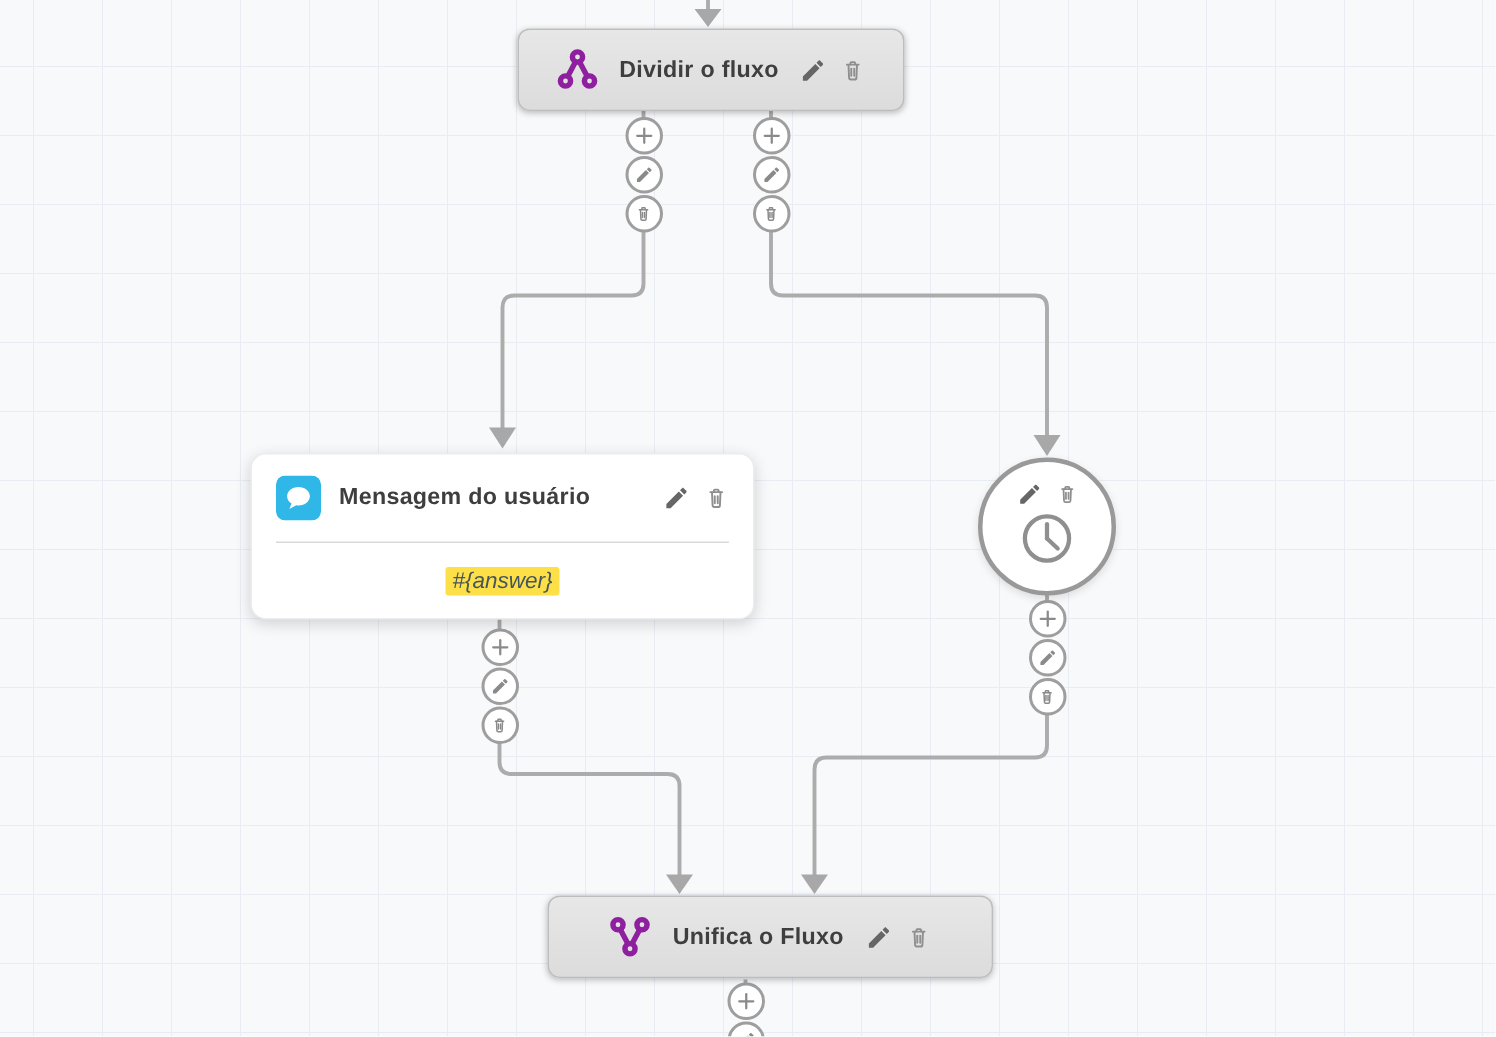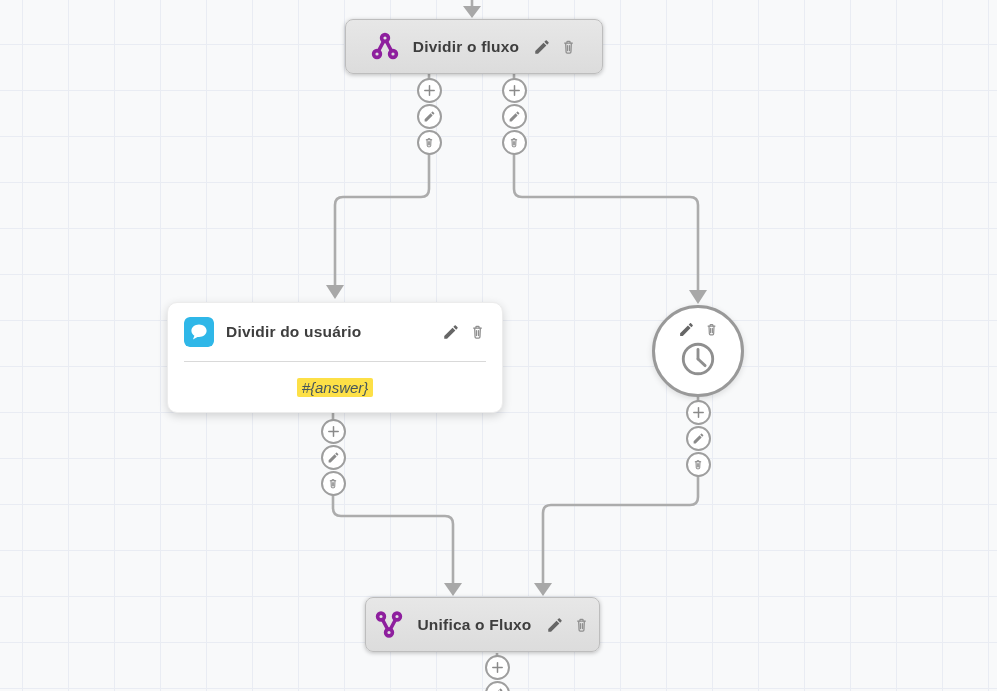--- a/index.html
+++ b/index.html
@@ -143,21 +143,21 @@
   </div>
 
   <div class="message-node" style="left:167px;top:302px;width:336px;height:111px;">
     <div class="message-header">
       <span style="display:flex;">
         <svg class="app-icon" width="30" height="30" viewBox="0 0 30 30">
           <rect width="30" height="30" rx="5" fill="#2fb7e8"></rect>
           <path fill="#ffffff" d="M15 7.6c-4.2 0-7.6 2.8-7.6 6.2 0 2 1.2 3.8 3 4.9l-1.5 3.7 4.6-2.5c.5.1 1 .1 1.5.1 4.2 0 7.6-2.8 7.6-6.2S19.2 7.6 15 7.6z"></path>
         </svg>
       </span>
-      <span class="node-title">Dividir do usuário</span>
+      <span class="node-title">Mensagem do usuário</span>
       <span class="hdr-actions">
         <button class="icon-btn">
           <span style="display:flex;">
             <svg width="18" height="18" viewBox="0 0 24 24">
                 <path fill="#666666" d="M3 17.25V21h3.75L17.8 9.94l-3.75-3.75L3 17.25zM20.7 7.04c.39-.39.39-1.02 0-1.41l-2.34-2.34c-.39-.39-1.02-.39-1.41 0l-1.83 1.83 3.75 3.75 1.83-1.83z"></path>
               </svg>
           </span>
         </button>
         <button class="icon-btn">
           <span style="display:flex;">
@@ -201,21 +201,21 @@
     </span>
     <span class="clock-wrap" style="display:flex;">
       <svg width="38" height="38" viewBox="0 0 40 40" fill="none" stroke="#8f8f8f" stroke-linecap="round">
         <circle cx="20" cy="20" r="15.5" stroke-width="3"></circle>
         <path d="M20 20 V10" stroke-width="3"></path>
         <path d="M20 20 L27.5 27" stroke-width="3"></path>
       </svg>
     </span>
   </div>
 
-  <div class="action-node" style="left:365px;top:597px;width:235px;height:55px;">
+  <div class="action-node" style="left:365px;top:597px;width:297px;height:55px;">
     <span style="display:flex;">
       <svg width="28" height="29" viewBox="0 0 28 29">
         <g stroke="#8e1f9e" stroke-width="3.6" fill="none" stroke-linecap="round">
           <path d="M8 10.5 L12.5 19"></path>
             <path d="M20 10.5 L15.5 19"></path>
           <circle cx="6" cy="6.5" r="3.4"></circle>
           <circle cx="22" cy="6.5" r="3.4"></circle>
           <circle cx="14" cy="22.5" r="3.4"></circle>
         </g>
       </svg>

